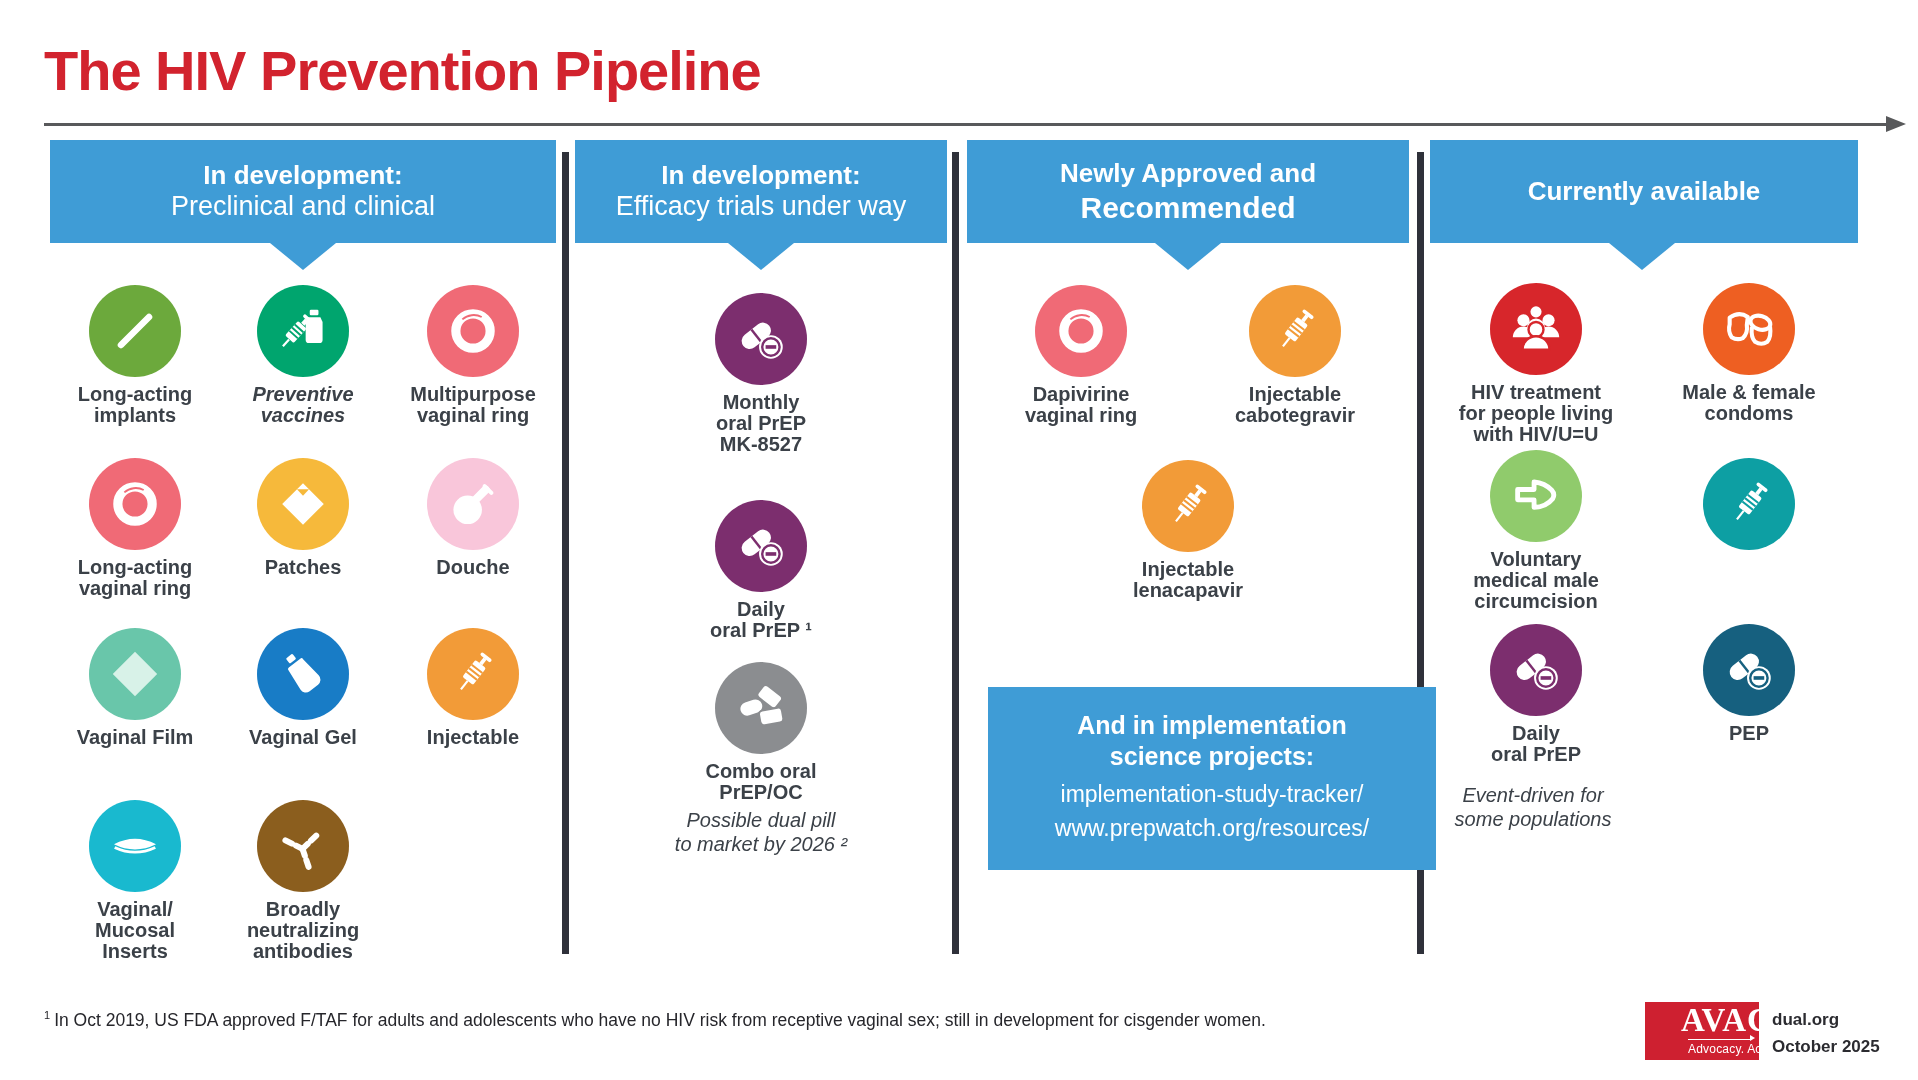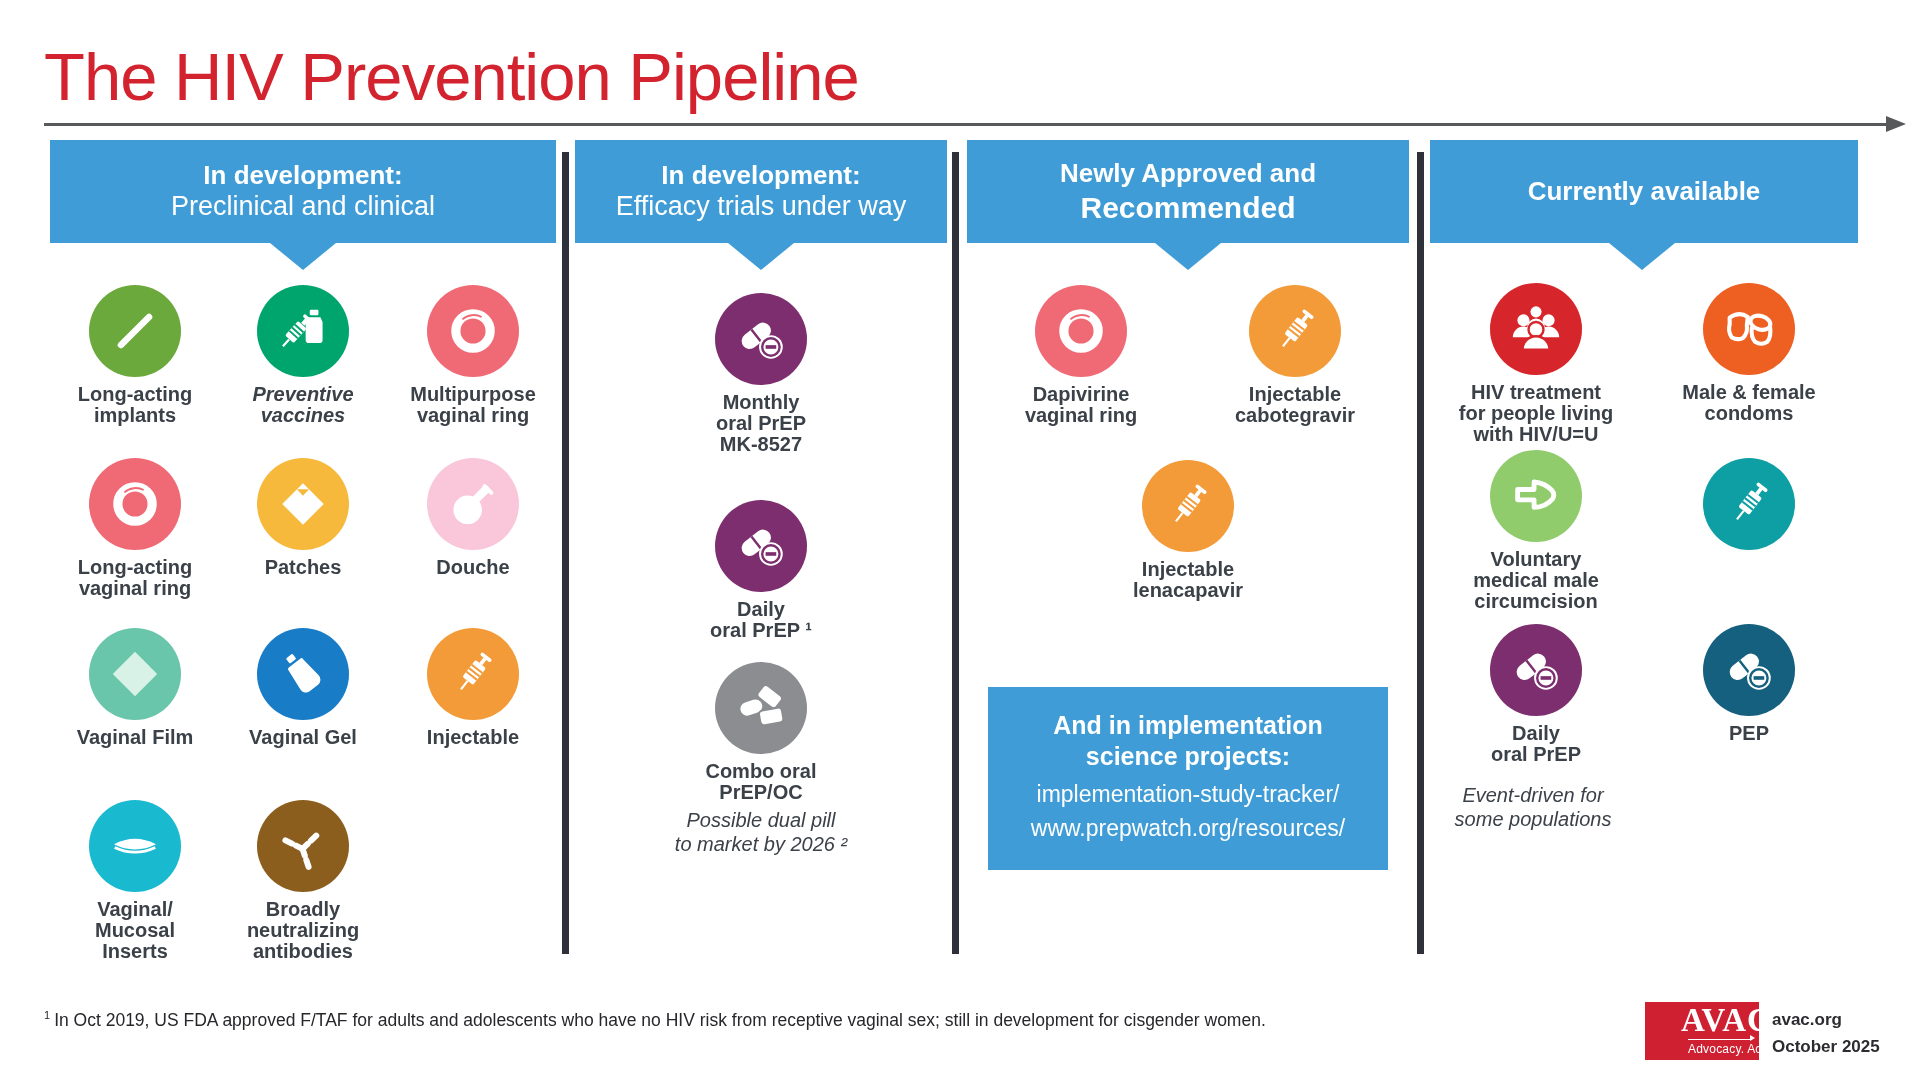--- a/index.html
+++ b/index.html
@@ -1,20 +1,20 @@
 <!DOCTYPE html>
 <html style="--title-red: #D2232E; --accent: #3F9CD6; --divider: #2F313A; --label: #3B4148; --timeline-gray: #58595B; --logo-red: #CE2030;"><head>
 <meta charset="utf-8">
 <style>
   html,body{margin:0;padding:0;background:#ffffff;}
   body{width:1918px;height:1080px;position:relative;overflow:hidden;
        font-family:"Liberation Sans",sans-serif;color:#3B4148;}
   #page{position:absolute;inset:0;}
 
-  .title{position:absolute;left:44px;top:38px;font-size:67px;font-weight:normal;
+  .title{position:absolute;left:44px;top:38px;font-size:56px;font-weight:bold;
          color:var(--title-red,#D2232E);letter-spacing:-1px;}
 
   .timeline{position:absolute;left:44px;top:123px;width:1846px;height:3px;
             background:var(--timeline-gray,#58595B);}
   .timeline-arrow{position:absolute;left:1886px;top:116px;width:0;height:0;
             border-left:20px solid var(--timeline-gray,#58595B);
             border-top:8.5px solid transparent;border-bottom:8.5px solid transparent;}
 
   .header{position:absolute;top:140px;height:103px;background:var(--accent,#3F9CD6);
           color:#fff;text-align:center;display:flex;flex-direction:column;
@@ -39,21 +39,21 @@
           display:flex;align-items:center;justify-content:center;}
   .circle svg{width:58px;height:58px;display:block;}
   .label{margin-top:7px;font-size:20px;font-weight:bold;line-height:21px;
          color:var(--label,#3B4148);white-space:pre-line;}
 
   .note{position:absolute;font-size:20px;font-style:italic;line-height:24px;
         color:var(--label,#3B4148);text-align:center;white-space:pre-line;}
   .note-dual{left:631px;top:808px;width:260px;}
   .note-event{left:1398px;top:783px;width:270px;}
 
-  .callout{position:absolute;left:988px;top:687px;width:400px;height:183px;
+  .callout{position:absolute;left:988px;top:687px;width:448px;height:183px;
            background:var(--accent,#3F9CD6);color:#fff;text-align:center;}
   .callout .heading{margin-top:23px;font-size:25px;font-weight:bold;line-height:1.22;white-space:pre-line;}
   .callout .link{font-size:23px;margin-top:11px;line-height:1.1;}
   .callout .link + .link{margin-top:9px;}
 
   .footnotes{position:absolute;left:44px;top:1001px;font-size:17.5px;color:#26262B;}
   .footnotes .fn{line-height:29px;}
   .footnotes sup{font-size:11px;margin-right:4px;}
 
   .logo{position:absolute;left:1645px;top:1002px;width:114px;height:58px;
@@ -408,17 +408,17 @@
 
   <div class="footnotes">
     <div class="fn"><sup>1</sup><span>In Oct 2019, US FDA approved F/TAF for adults and adolescents who have no HIV risk from receptive vaginal sex; still in development for cisgender women.</span></div>
   </div>
 
   <div class="logo">
     <div class="avac">AVAC</div>
     <div class="tag">Advocacy. Access. Equity.</div>
   </div>
   <div class="pubinfo">
-    <div>avac.org</div>
+    <div>dual.org</div>
     <div>October 2025</div>
   </div>
 
 </div>
 
 </body></html>

